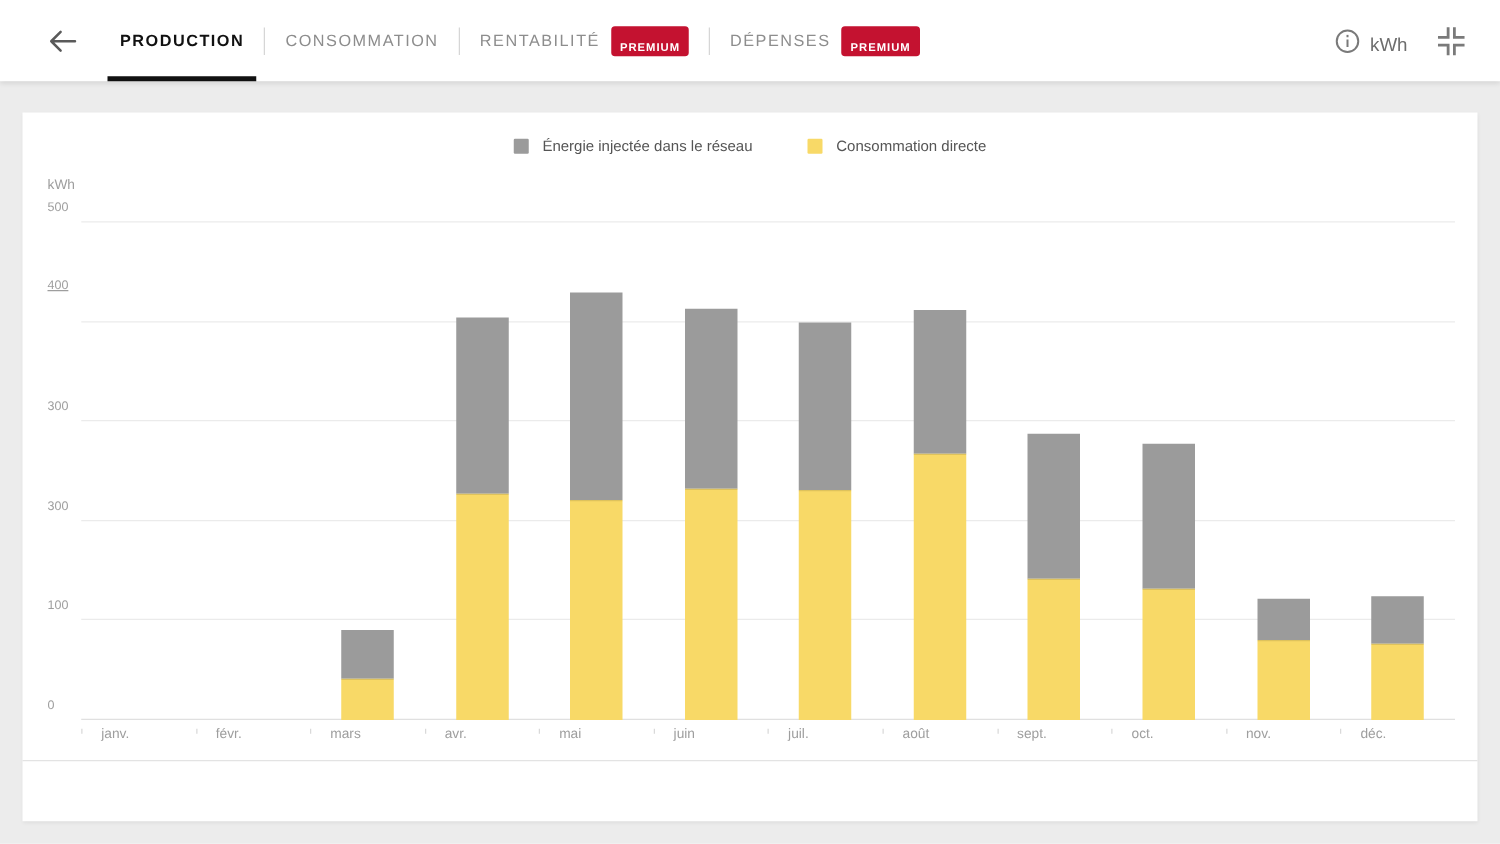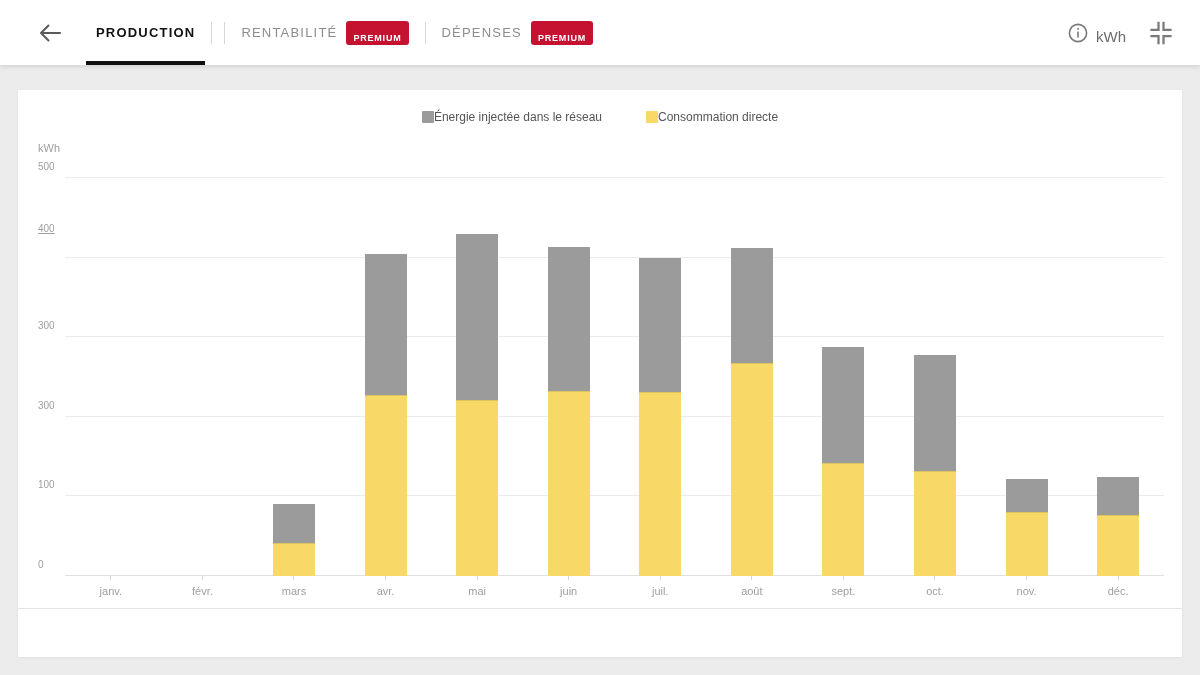--- a/index.html
+++ b/index.html
@@ -45,42 +45,42 @@
   .compress-btn { margin-left:20px; width:30px; height:30px; cursor:pointer; }
 
   
   .card {
     position:absolute; left:18px; top:90px; width:1164px; height:567px;
     background:#fff; box-shadow:0 1px 3px rgba(0,0,0,.06);
   }
 
   
   .legend { position:absolute; left:0; top:20px; width:100%; display:flex; justify-content:center; gap:44px; }
-  .legend-item { display:flex; align-items:center; gap:0; }
+  .legend-item { display:flex; align-items:center; gap:11px; }
   .legend-swatch { width:12px; height:12px; border-radius:1px; }
   .legend-label { font-size:12px; color:#555; }
 
   
   .axis-unit { position:absolute; left:20px; top:52px; font-size:11px; color:#9e9e9e; }
   .ytick-label { position:absolute; left:20px; font-size:10px; color:#9e9e9e; }
 
   .plot {
     position:absolute; left:47px; top:88px; width:1099px; height:398px;
   }
   .gridline { position:absolute; left:0; right:0; height:1px; background:#ebebeb; }
   .gridline.baseline { background:#e0e0e0; }
 
   .bars { position:absolute; left:0; top:0; width:100%; height:100%; display:flex; align-items:flex-end; }
   .bar-slot { flex:1; height:100%; display:flex; justify-content:center; align-items:flex-end; }
   .bar-stack { width:42px; display:flex; flex-direction:column; justify-content:flex-end; cursor:pointer; }
   .bar-seg { width:100%; }
   .bar-seg.top-edge { border-top:1px solid rgba(0,0,0,.10); }
 
   .xlabels { position:absolute; left:47px; top:486px; width:1099px; display:flex; }
-  .xlabel-slot { flex:1; display:flex; flex-direction:column; align-items:center; }
+  .xlabel-slot { flex:1; display:flex; flex-direction:row; align-items:center;gap:15px; }
   .xtick { width:1px; height:4px; background:#d9d9d9; }
   .xlabel { margin-top:5px; font-size:11px; color:#9e9e9e; }
 
   
   .footer-sep { position:absolute; left:0; top:518px; width:100%; height:1px; background:#e3e3e3; }
   .year-nav { position:absolute; left:22px; top:530px; width:290px; height:28px; display:flex; align-items:center; }
   .chev { width:20px; height:24px; cursor:pointer; display:flex; align-items:center; justify-content:center; }
   .year-label { flex:1; text-align:center; font-size:17px; font-weight:700; color:#757575; letter-spacing:1px; }
   .period-tabs { position:absolute; right:10px; top:532px; display:flex; align-items:center; }
   .period-tab {
@@ -102,20 +102,23 @@
       <path d="M23 12 H4 M11.5 4.5 L4 12 L11.5 19.5" fill="none" stroke="#5a5a5a" stroke-width="2" stroke-linecap="round" stroke-linejoin="round"></path>
     </svg>
   </div>
 
   <div class="tabs">
     <div class="tab active">
       <span>PRODUCTION</span>
       <span class="tab-underline"></span>
     </div>
     <div class="tab-sep"></div>
+    <div class="tab">
+      <span>CONSOMMATION</span>
+    </div>
     <div class="tab-sep"></div>
     <div class="tab">
       <span>RENTABILITÉ</span>
       <span class="premium-badge">PREMIUM</span>
     </div>
     <div class="tab-sep"></div>
     <div class="tab">
       <span>DÉPENSES</span>
       <span class="premium-badge">PREMIUM</span>
     </div>

